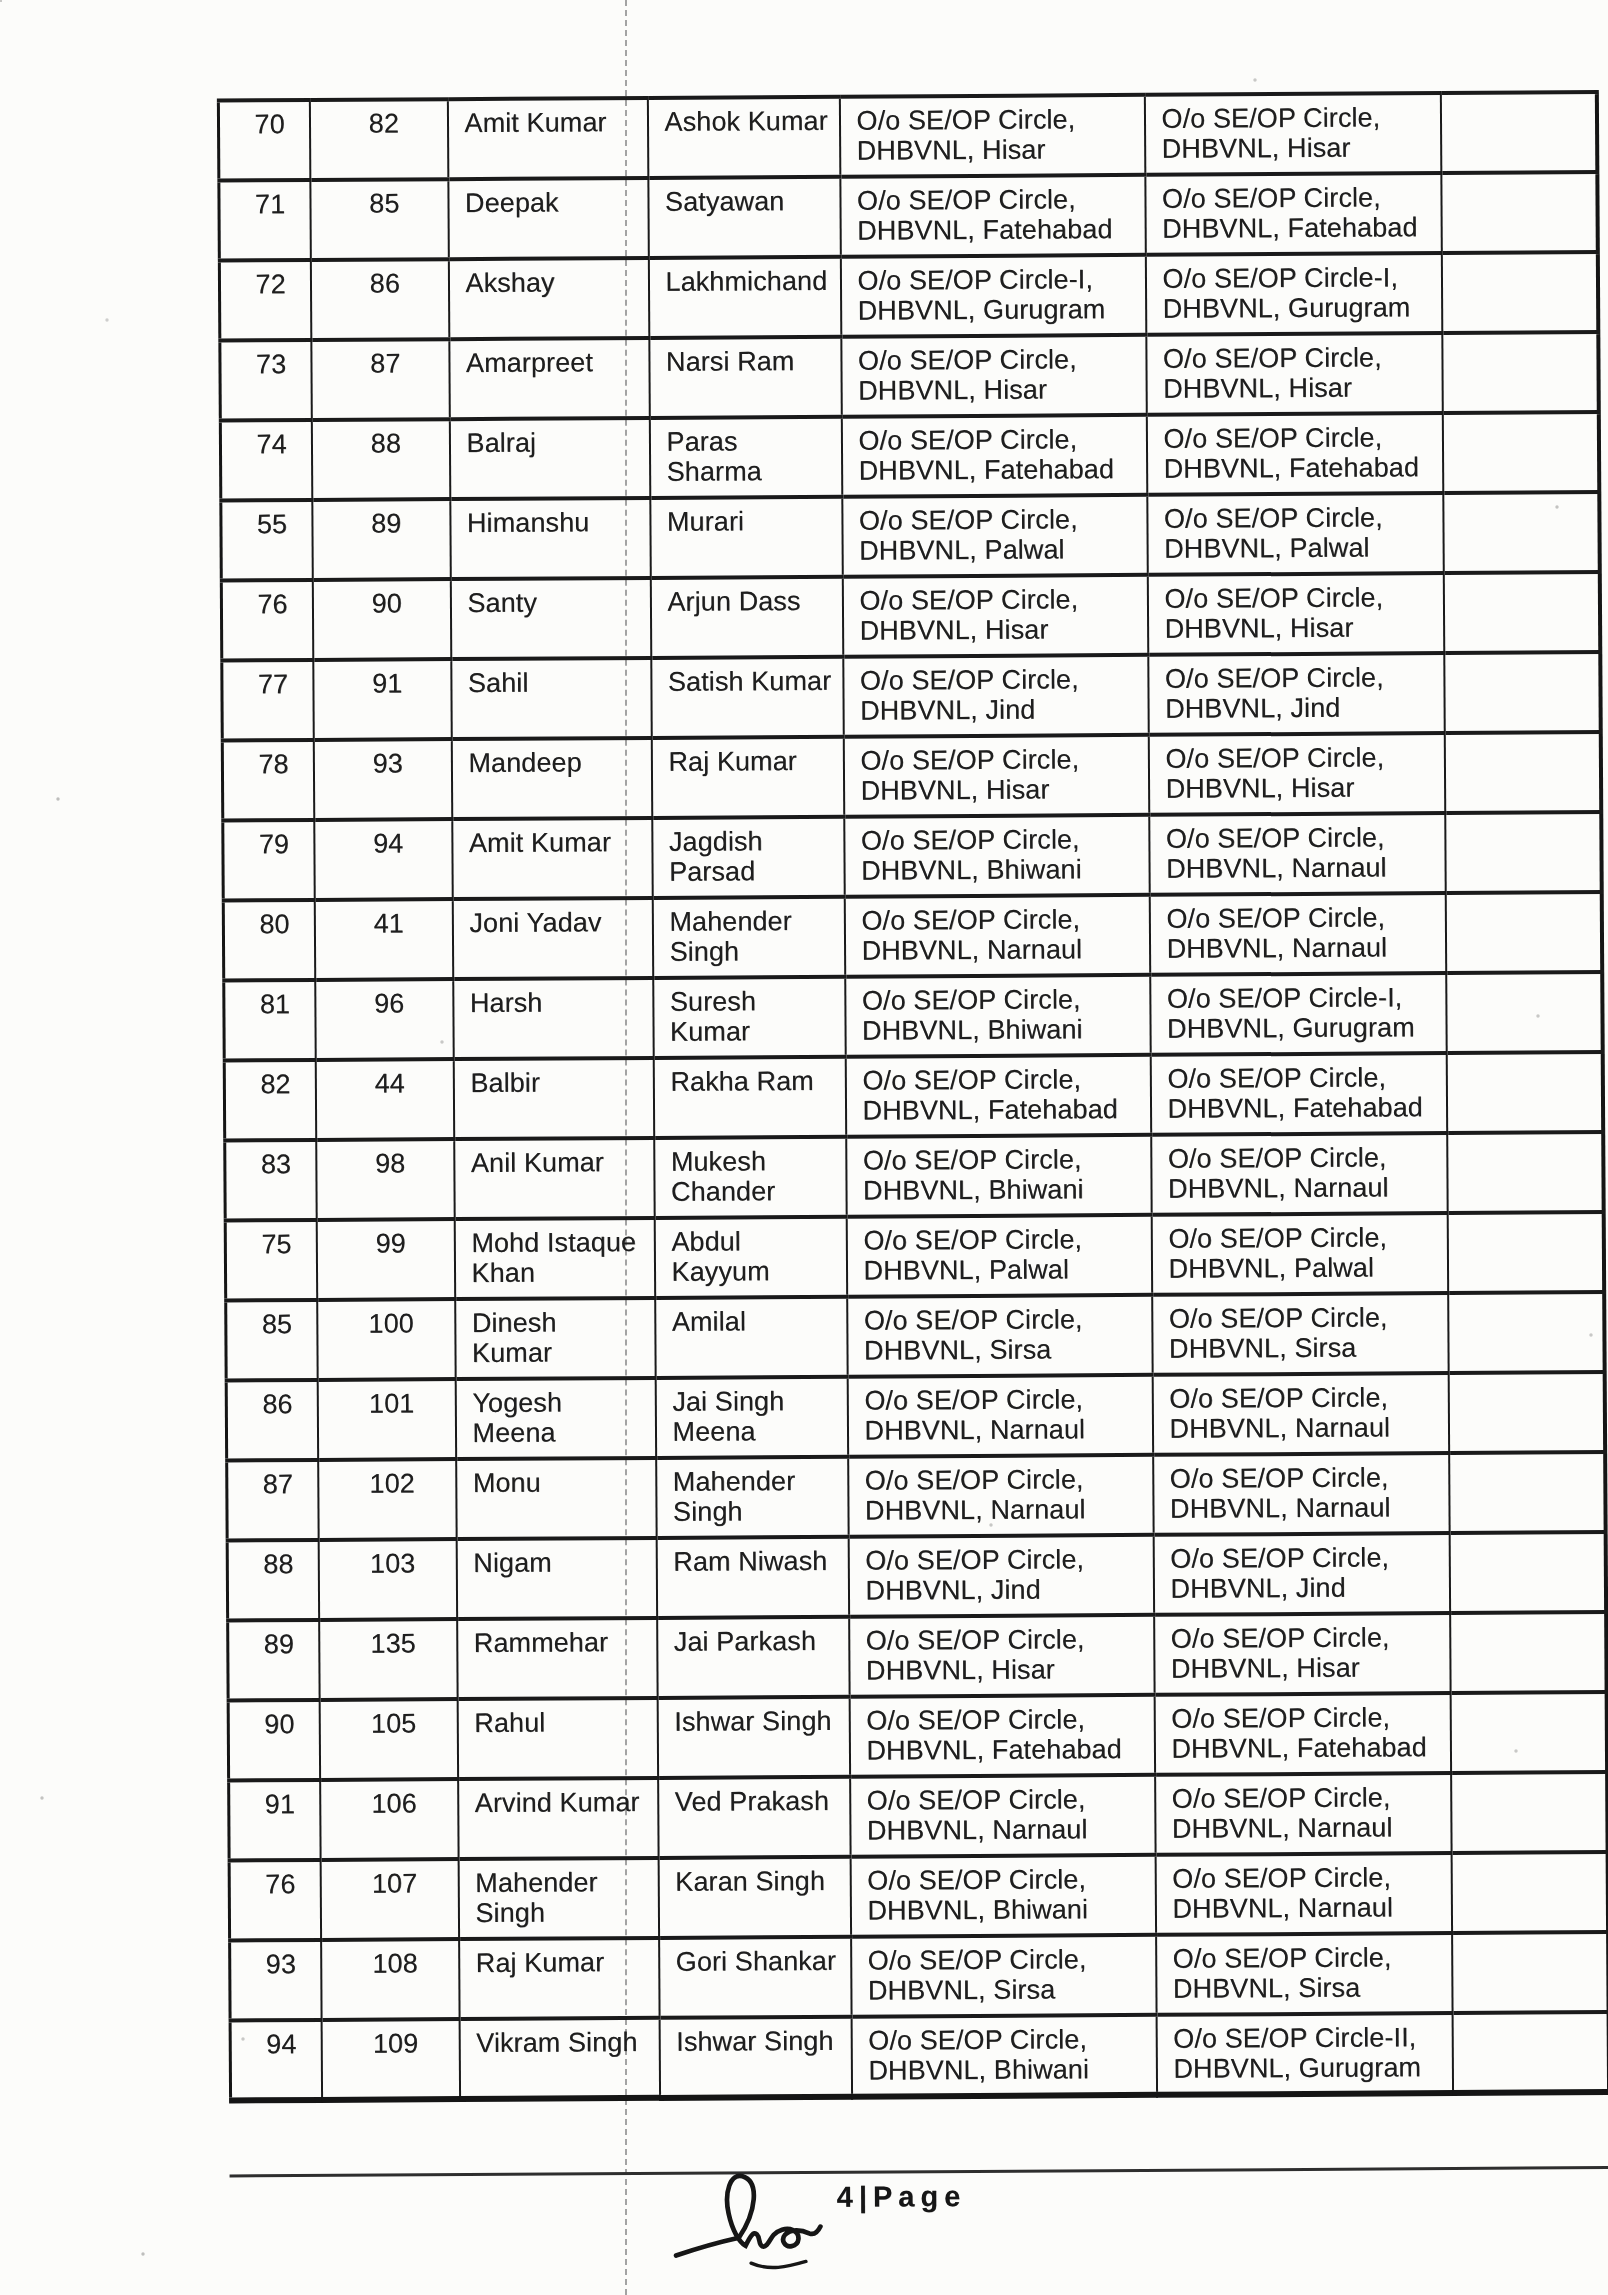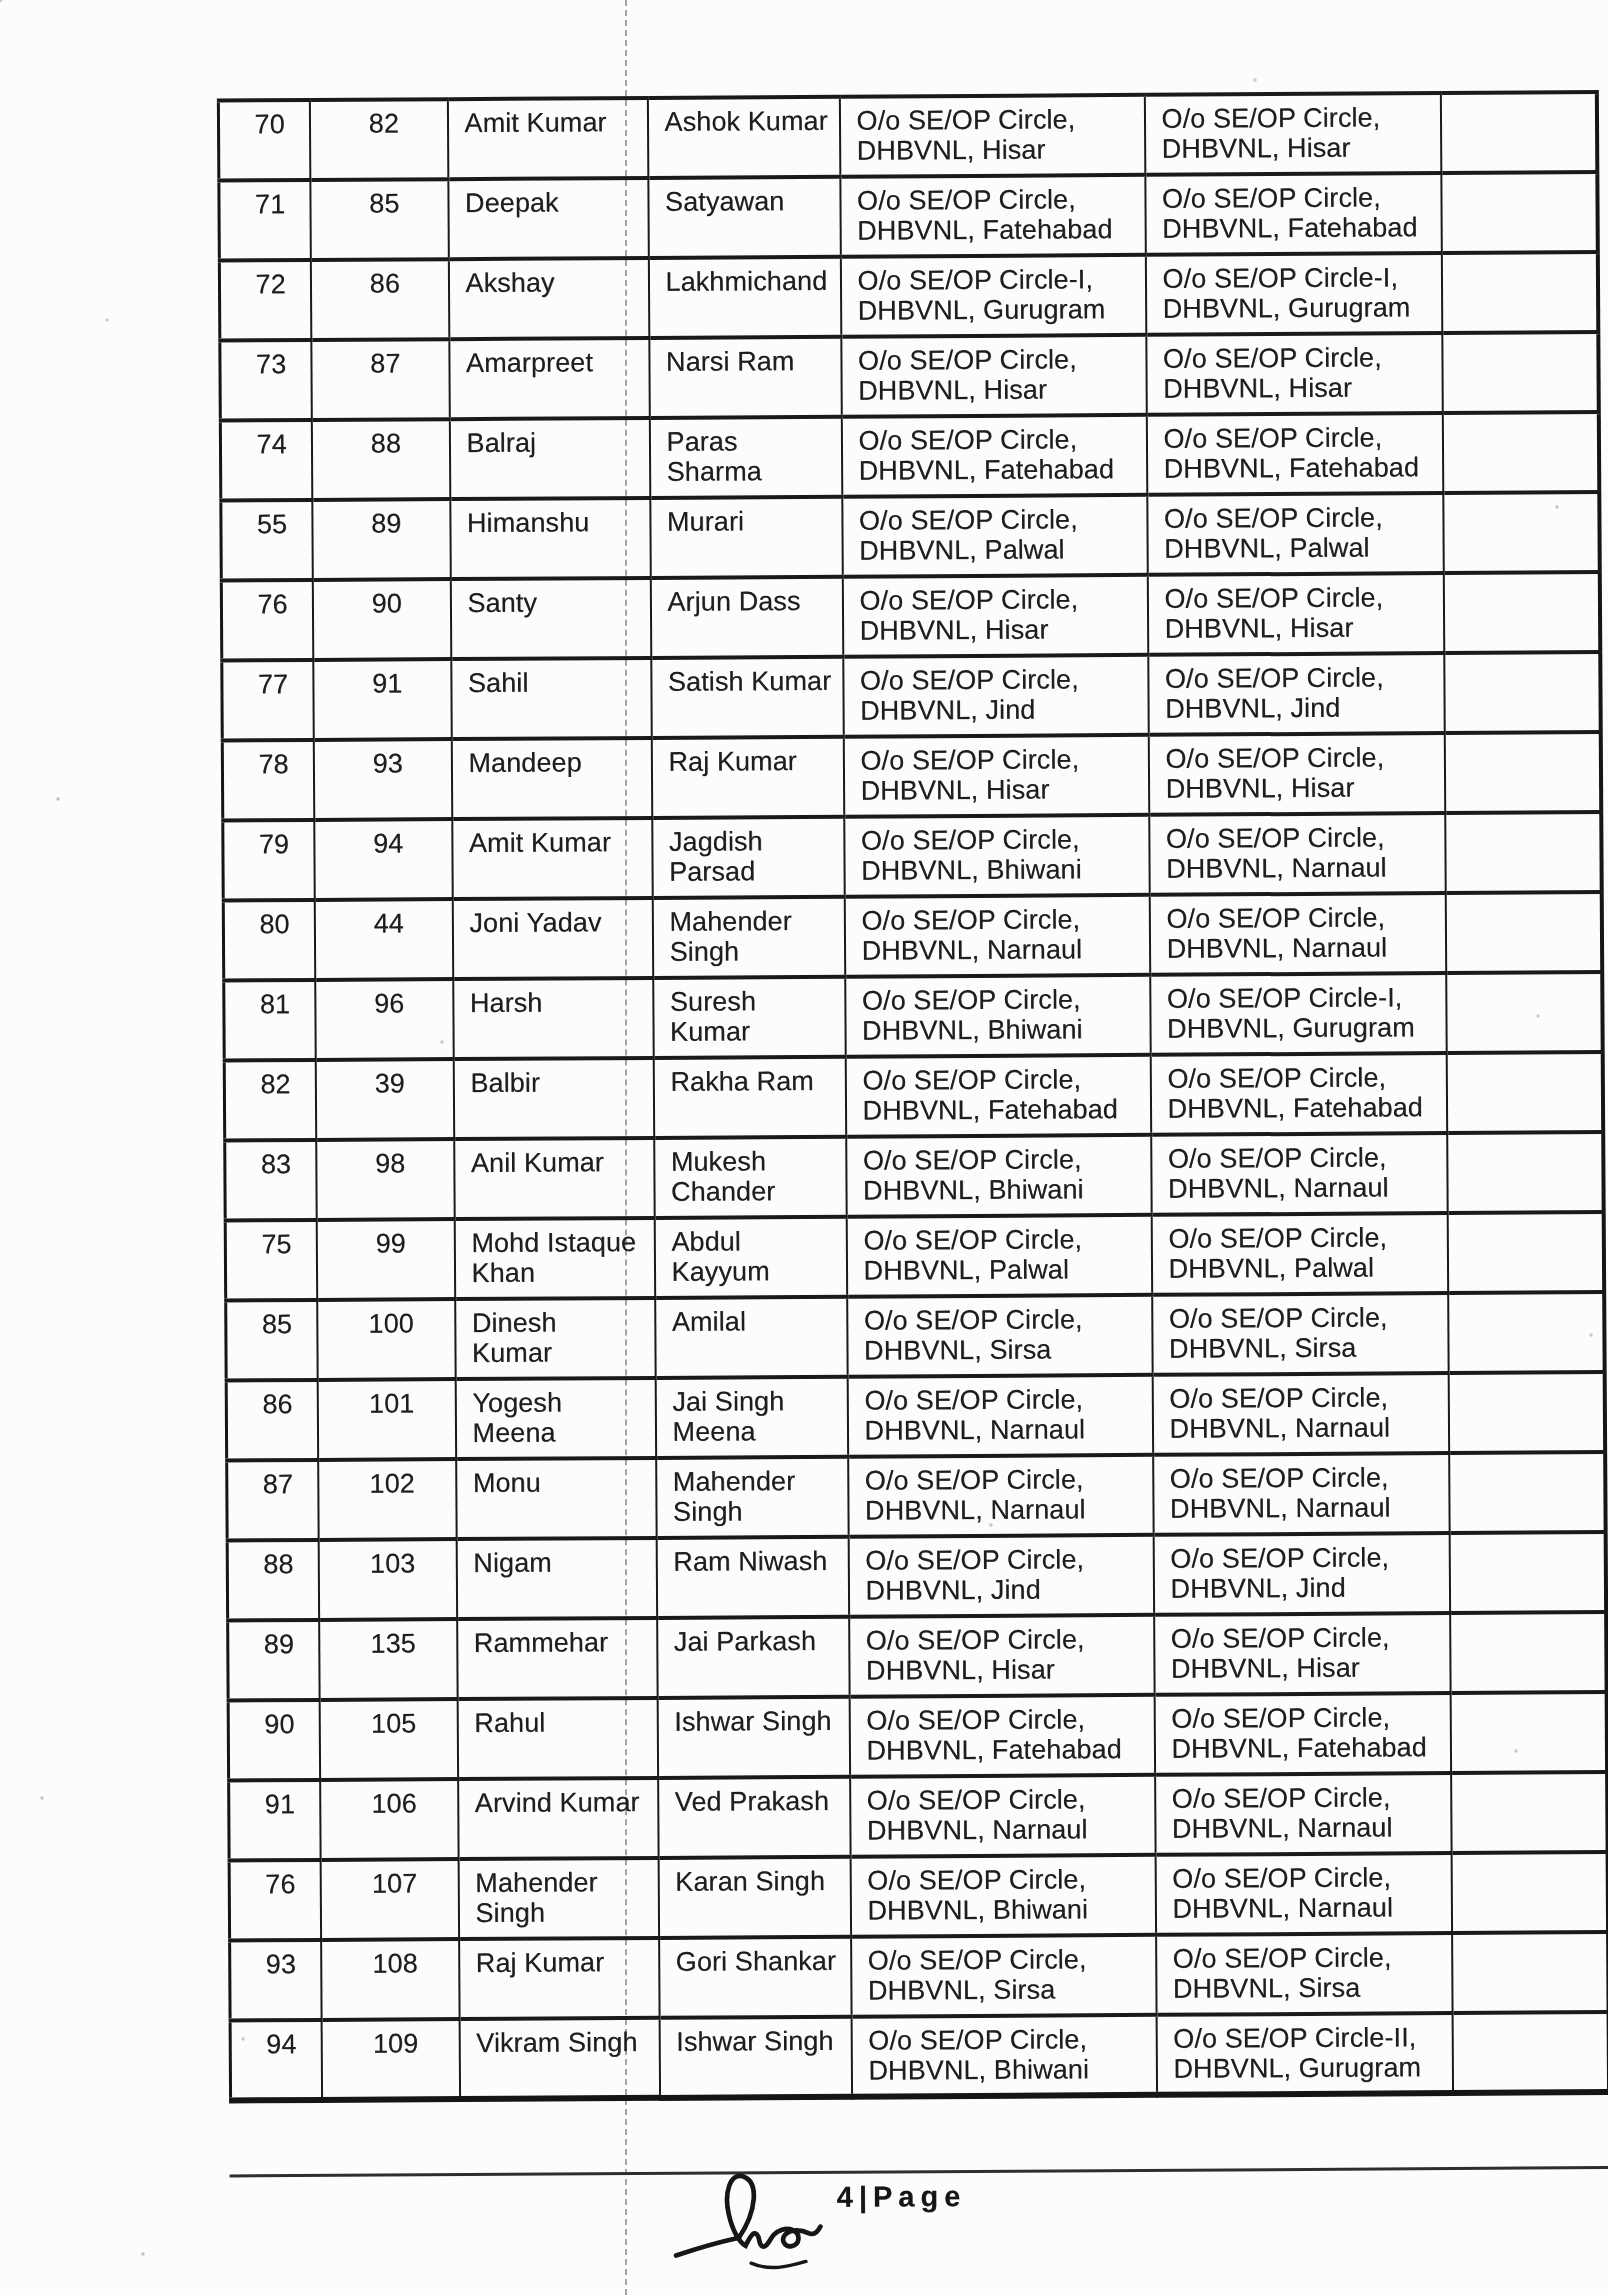--- a/index.html
+++ b/index.html
@@ -204,21 +204,21 @@
             <td class="c-father">Jagdish
 Parsad</td>
             <td class="c-off1">O/o SE/OP Circle,
 DHBVNL, Bhiwani</td>
             <td class="c-off2">O/o SE/OP Circle,
 DHBVNL, Narnaul</td>
             <td class="c-blank"></td>
           </tr>
           <tr>
             <td class="c-sr">80</td>
-            <td class="c-no">44</td>
+            <td class="c-no">41</td>
             <td class="c-name">Joni Yadav</td>
             <td class="c-father">Mahender
 Singh</td>
             <td class="c-off1">O/o SE/OP Circle,
 DHBVNL, Narnaul</td>
             <td class="c-off2">O/o SE/OP Circle,
 DHBVNL, Narnaul</td>
             <td class="c-blank"></td>
           </tr>
           <tr>
@@ -228,21 +228,21 @@
             <td class="c-father">Suresh
 Kumar</td>
             <td class="c-off1">O/o SE/OP Circle,
 DHBVNL, Bhiwani</td>
             <td class="c-off2">O/o SE/OP Circle-I,
 DHBVNL, Gurugram</td>
             <td class="c-blank"></td>
           </tr>
           <tr>
             <td class="c-sr">82</td>
-            <td class="c-no">39</td>
+            <td class="c-no">44</td>
             <td class="c-name">Balbir</td>
             <td class="c-father">Rakha Ram</td>
             <td class="c-off1">O/o SE/OP Circle,
 DHBVNL, Fatehabad</td>
             <td class="c-off2">O/o SE/OP Circle,
 DHBVNL, Fatehabad</td>
             <td class="c-blank"></td>
           </tr>
           <tr>
             <td class="c-sr">83</td>

